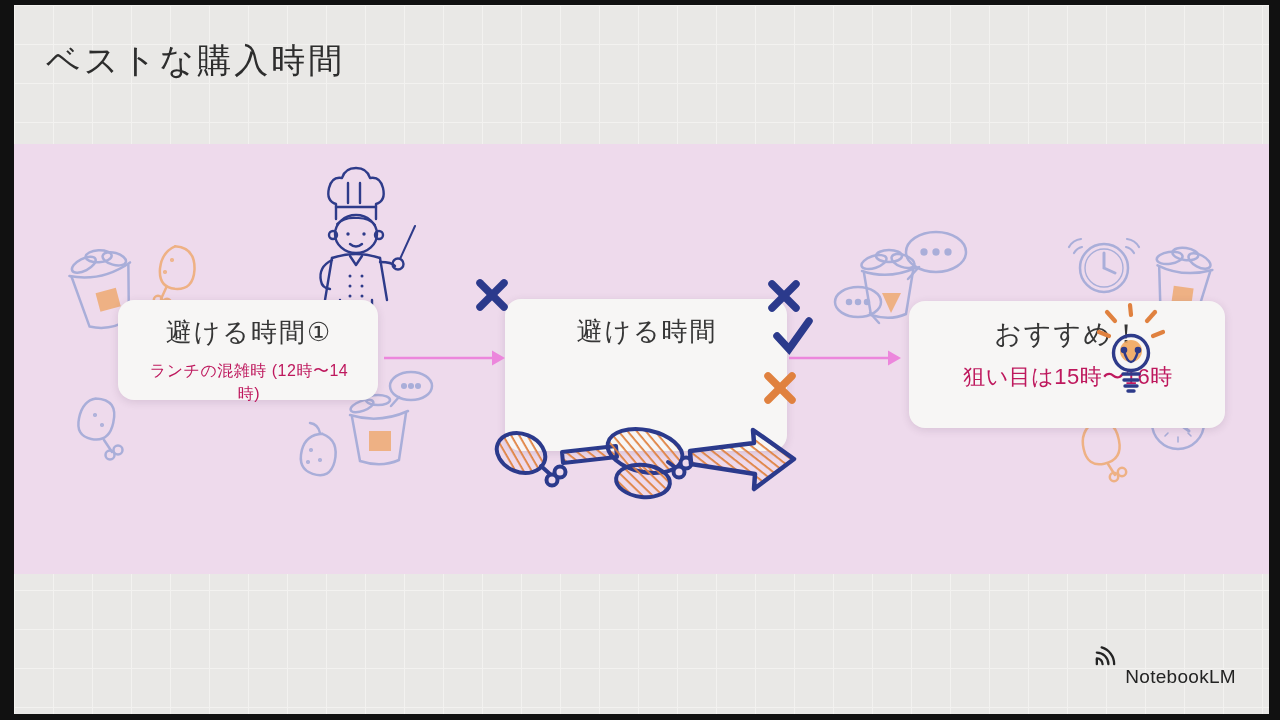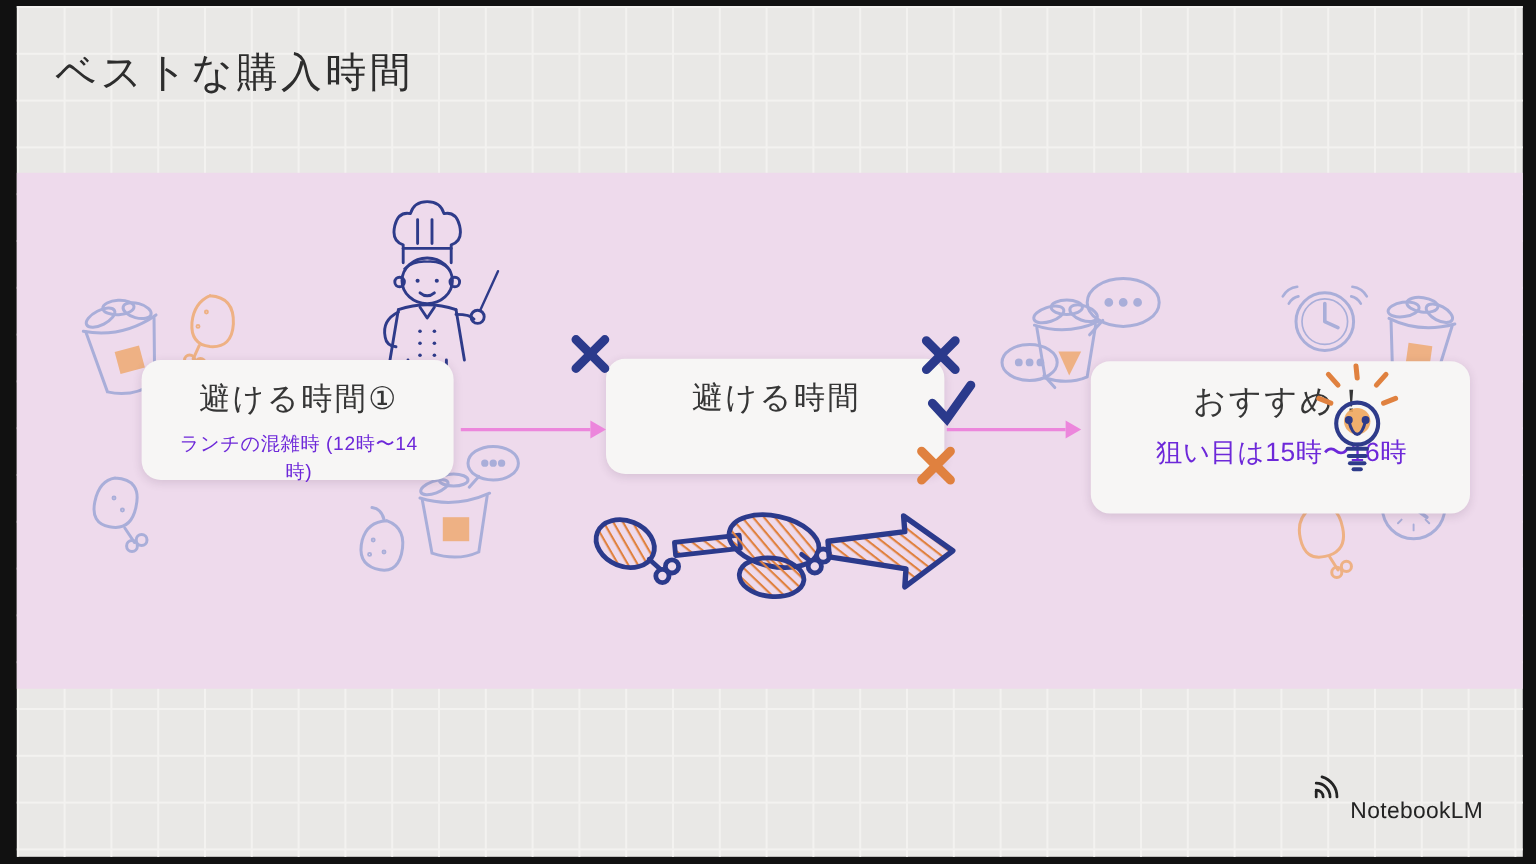--- a/index.html
+++ b/index.html
@@ -28,23 +28,23 @@
     position:absolute;left:-14px;top:-5px;width:1280px;height:720px;
     pointer-events:none;
   }
   .accent-layer{z-index:30;}
   .card{
     position:absolute;background:#f7f6f5;border-radius:16px;
     box-shadow:0 2px 8px rgba(70,40,80,.14);
     padding:15px 19px 12px 21px;box-sizing:border-box;z-index:20;
   }
   .card-title{font-size:26px;color:#363636;font-weight:500;letter-spacing:2px;margin:0 0 9px 0;}
-  .card-sub{font-size:16px;color:#6d28d9;line-height:1.45;letter-spacing:.5px;}
+  .card-sub{font-size:16px;color:#be185d;line-height:1.45;letter-spacing:.5px;}
   #card1{left:104px;top:295px;width:260px;height:100px;}
-  #card2{left:491px;top:294px;width:282px;height:96px;font-family:Liberation Serif, serif;}
+  #card2{left:491px;top:294px;width:282px;height:152px;font-family:Liberation Serif, serif;}
   #card3{left:895px;top:296px;width:316px;height:127px;}
   #card3 .card-title{font-size:27px;}
   #card3 .card-sub{font-size:22px;}
   .bulb-wrap{position:absolute;left:190px;top:2px;width:64px;height:96px;overflow:visible;}
   .footer{
     position:absolute;right:33px;bottom:26px;display:flex;align-items:center;gap:7px;z-index:40;
   }
   .footer .brand-text{font-size:19px;color:#232323;font-weight:500;letter-spacing:.3px;margin-top:44px;}
 </style>
 </head>

